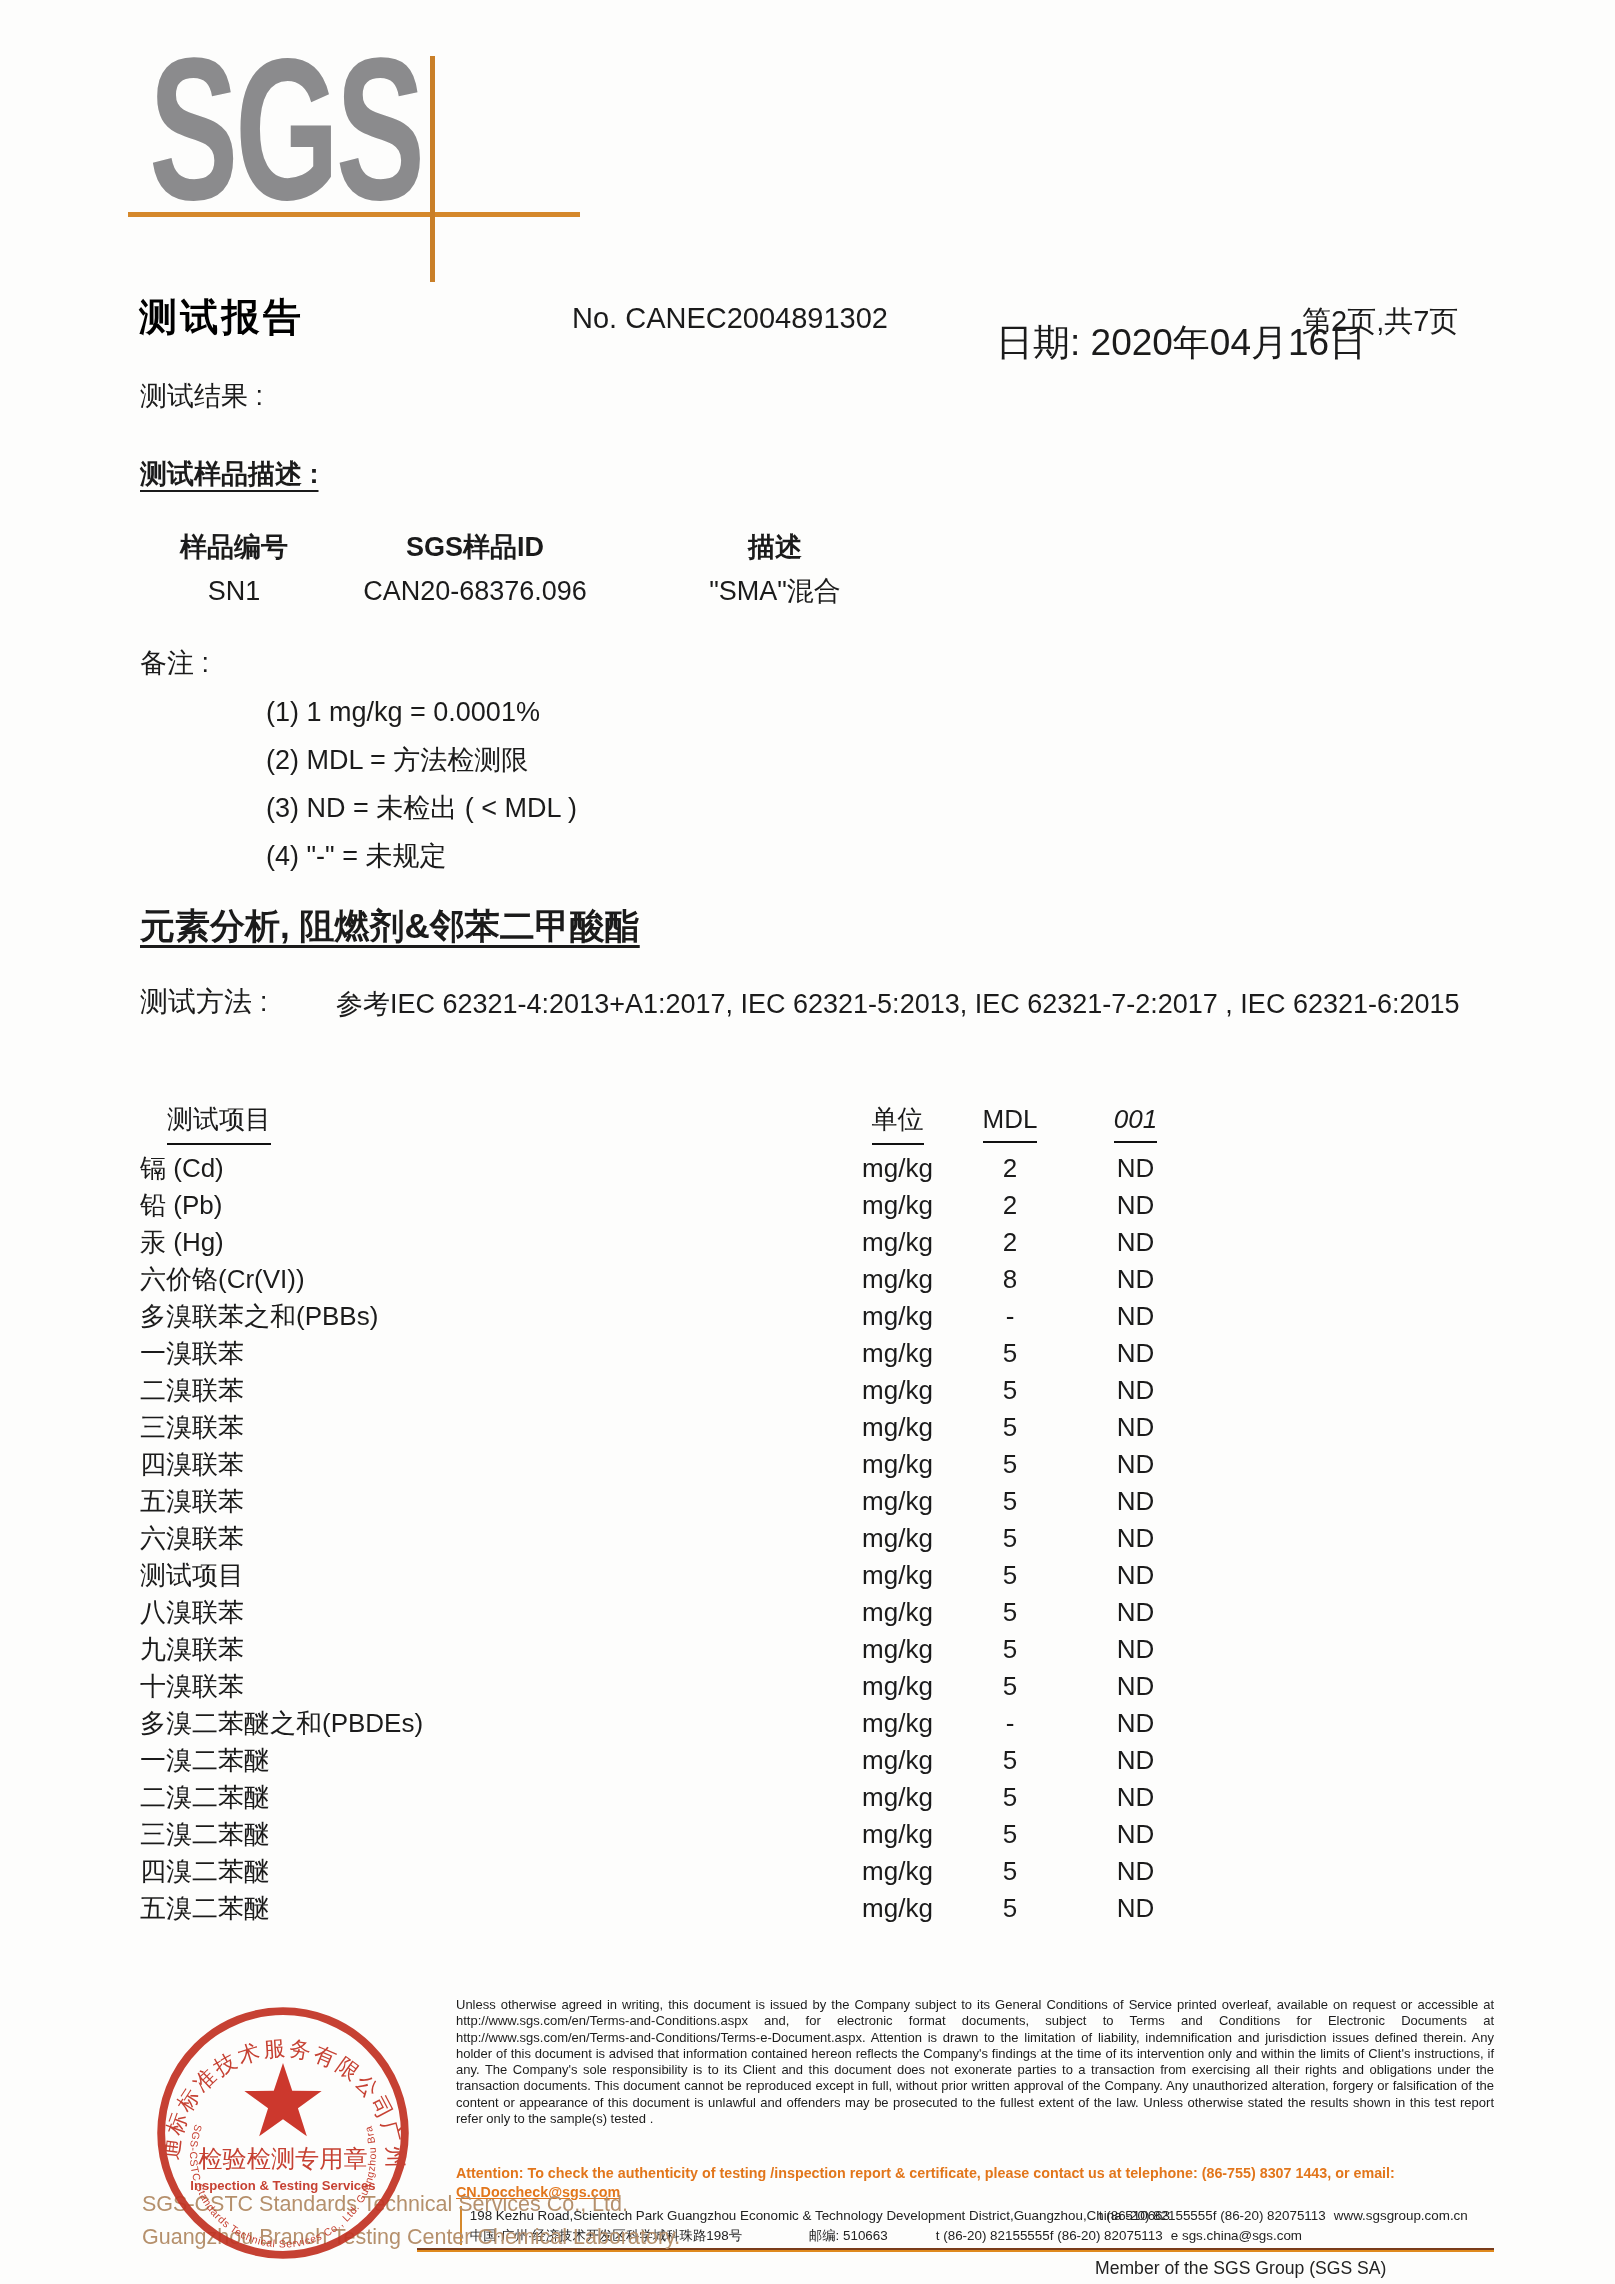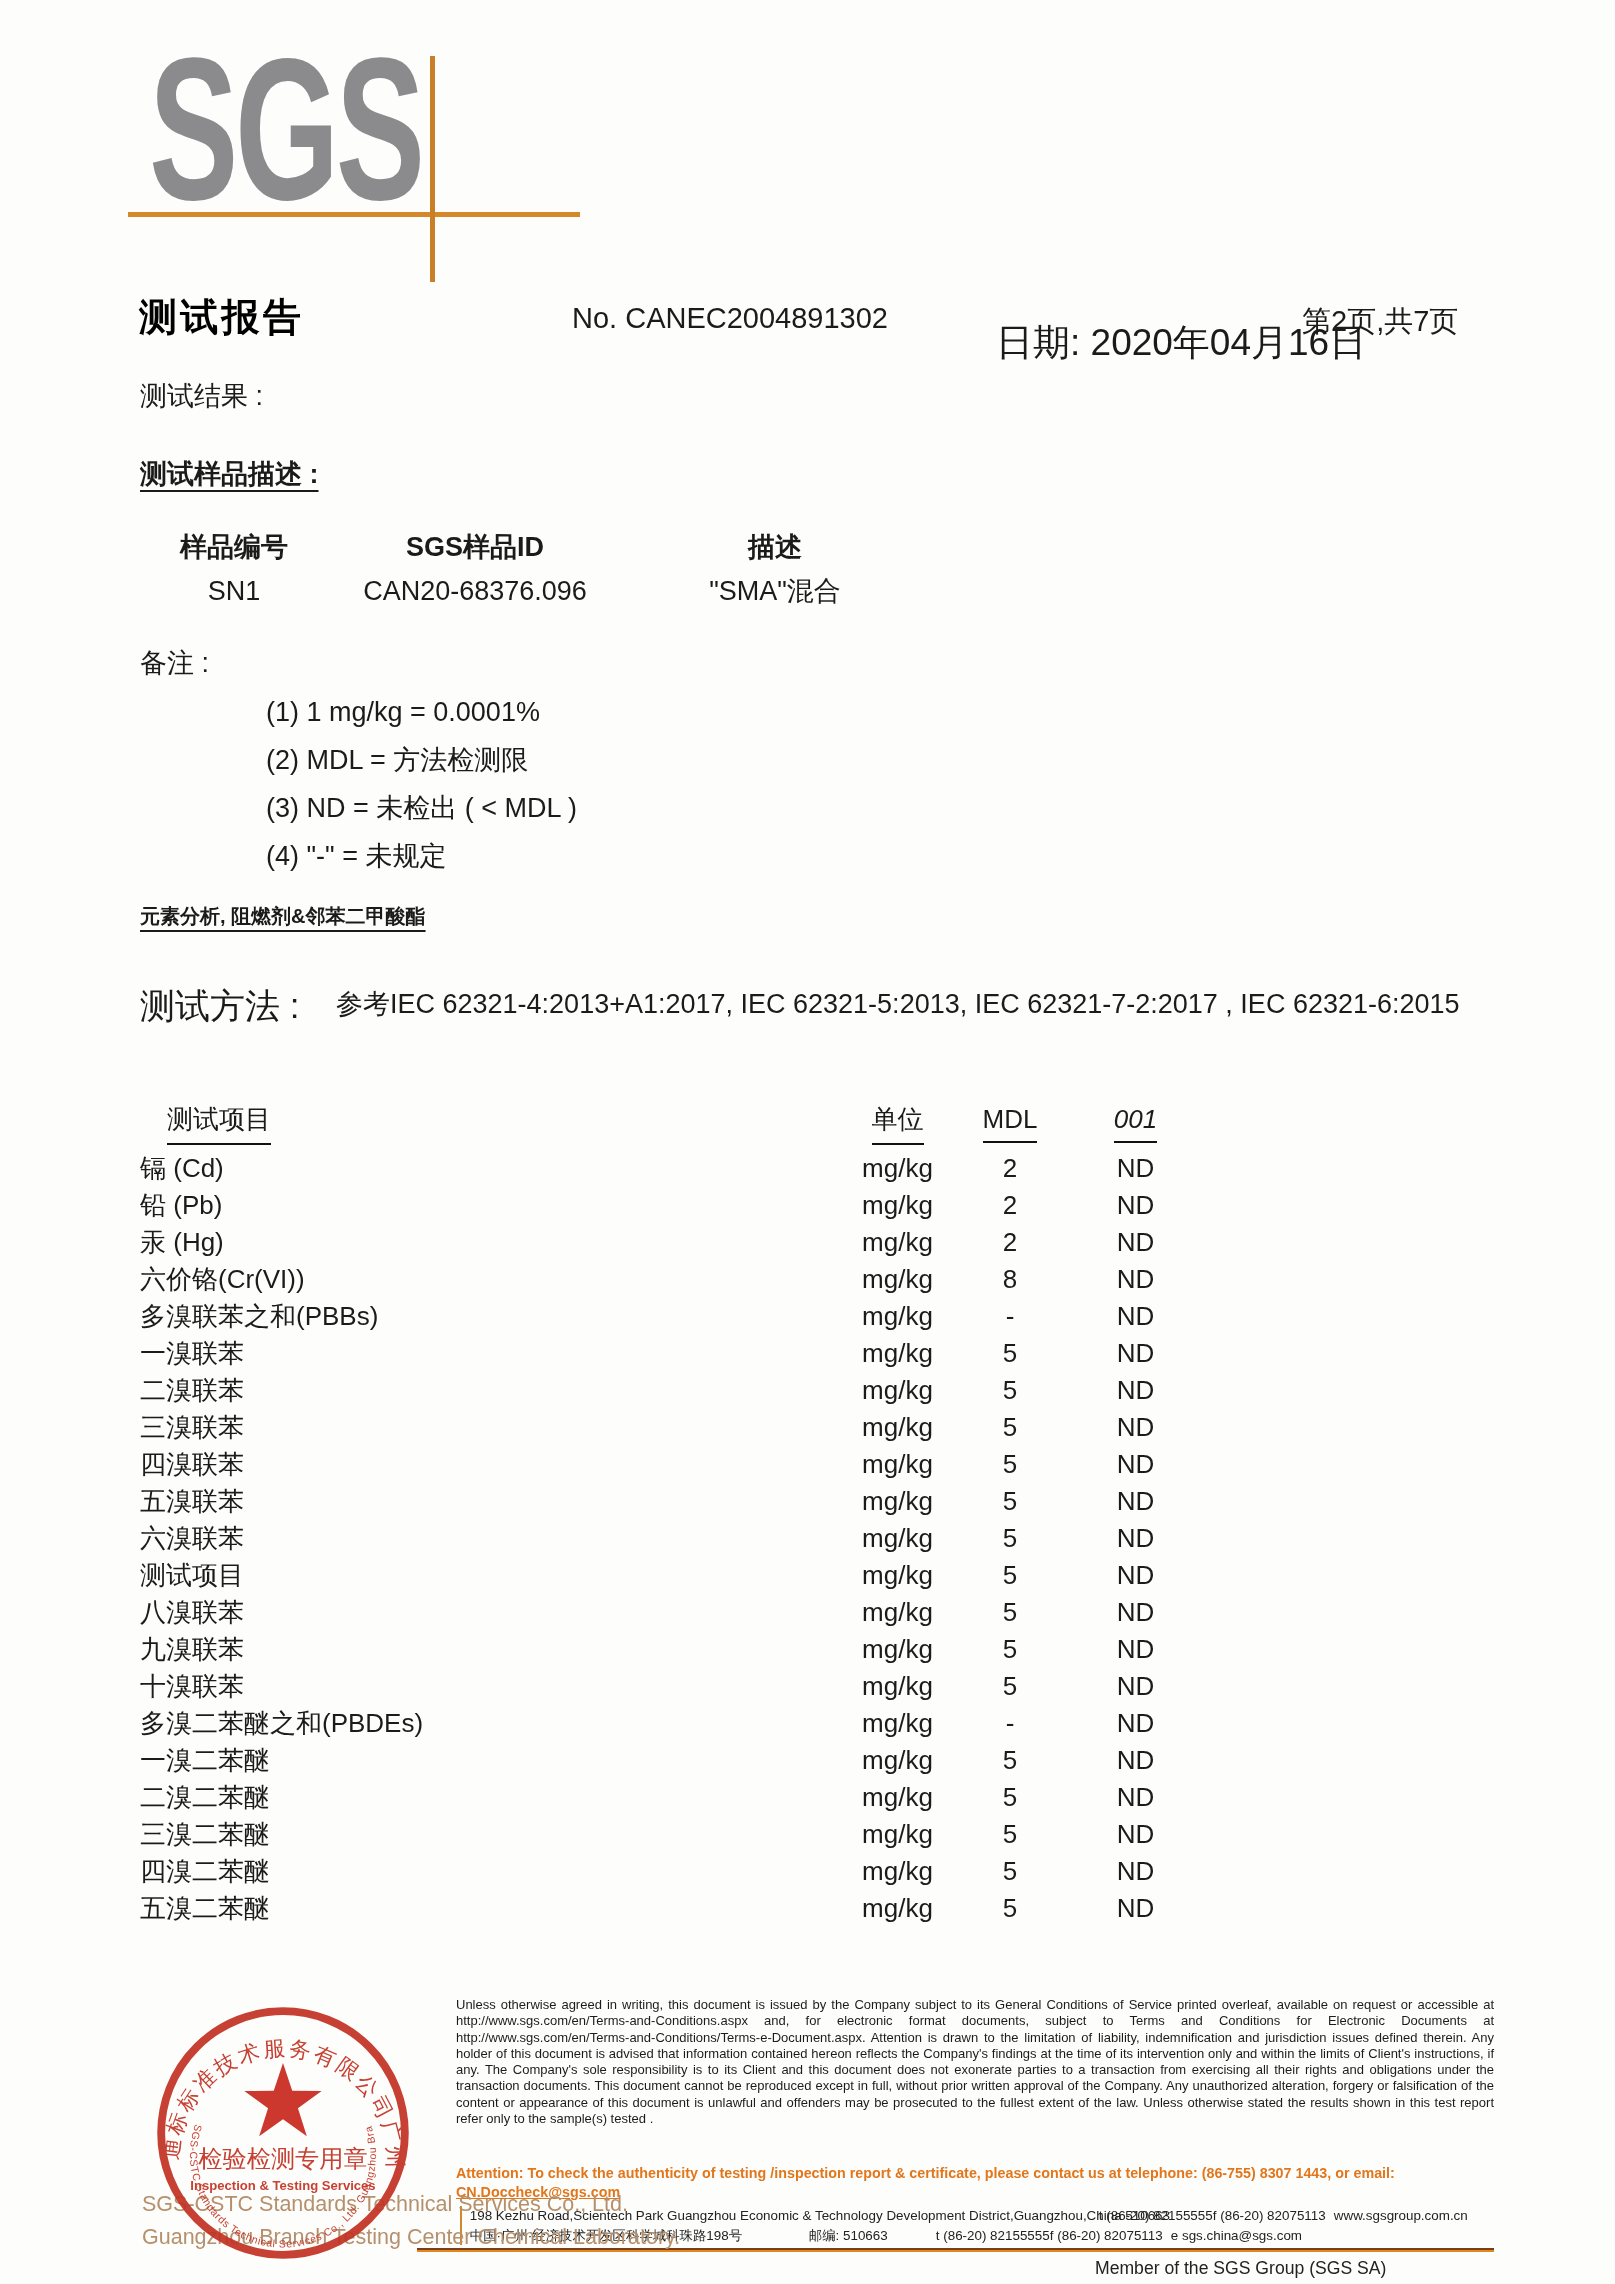--- a/index.html
+++ b/index.html
@@ -33,24 +33,24 @@
   .st-row{display:grid; grid-template-columns:156px 326px 274px; height:44px; align-items:center;}
   .st-head{font-weight:bold;}
   .st-c1{text-align:center;}
   .st-c2{text-align:center;}
   .st-c3{text-align:center;}
 
   
   .remarks-label{left:140px; top:645px; font-size:27px;}
   .remarks-list{left:266px; top:688px; font-size:27px; line-height:48px;}
 
-  .analysis-title{left:140px; top:903px; font-size:20px; font-weight:bold;
+  .analysis-title{left:140px; top:903px; font-size:35px; font-weight:bold;
     text-decoration:underline; text-underline-offset:6.5px;}
 
-  .method-label{left:140px; top:983px; font-size:35px;}
+  .method-label{left:140px; top:983px; font-size:28px;}
   .method-text{left:336px; top:983px; width:1173px; font-size:27px; line-height:43px; white-space:nowrap;}
 
   
   .result-table{left:140px; top:1102px; width:1082px; font-size:26px;}
   .rt-head,.rt-row{display:grid; grid-template-columns:697px 121px 104px 147px; align-items:center;}
   .rt-head{height:40px; margin-bottom:7.8px;}
   .rt-row{height:37px;}
   .rt-unit,.rt-mdl,.rt-val{text-align:center;}
   .rt-head .rt-item{padding-left:27px;}
   .hu{display:inline-block; border-bottom:2px solid #111; padding-bottom:6px;}

